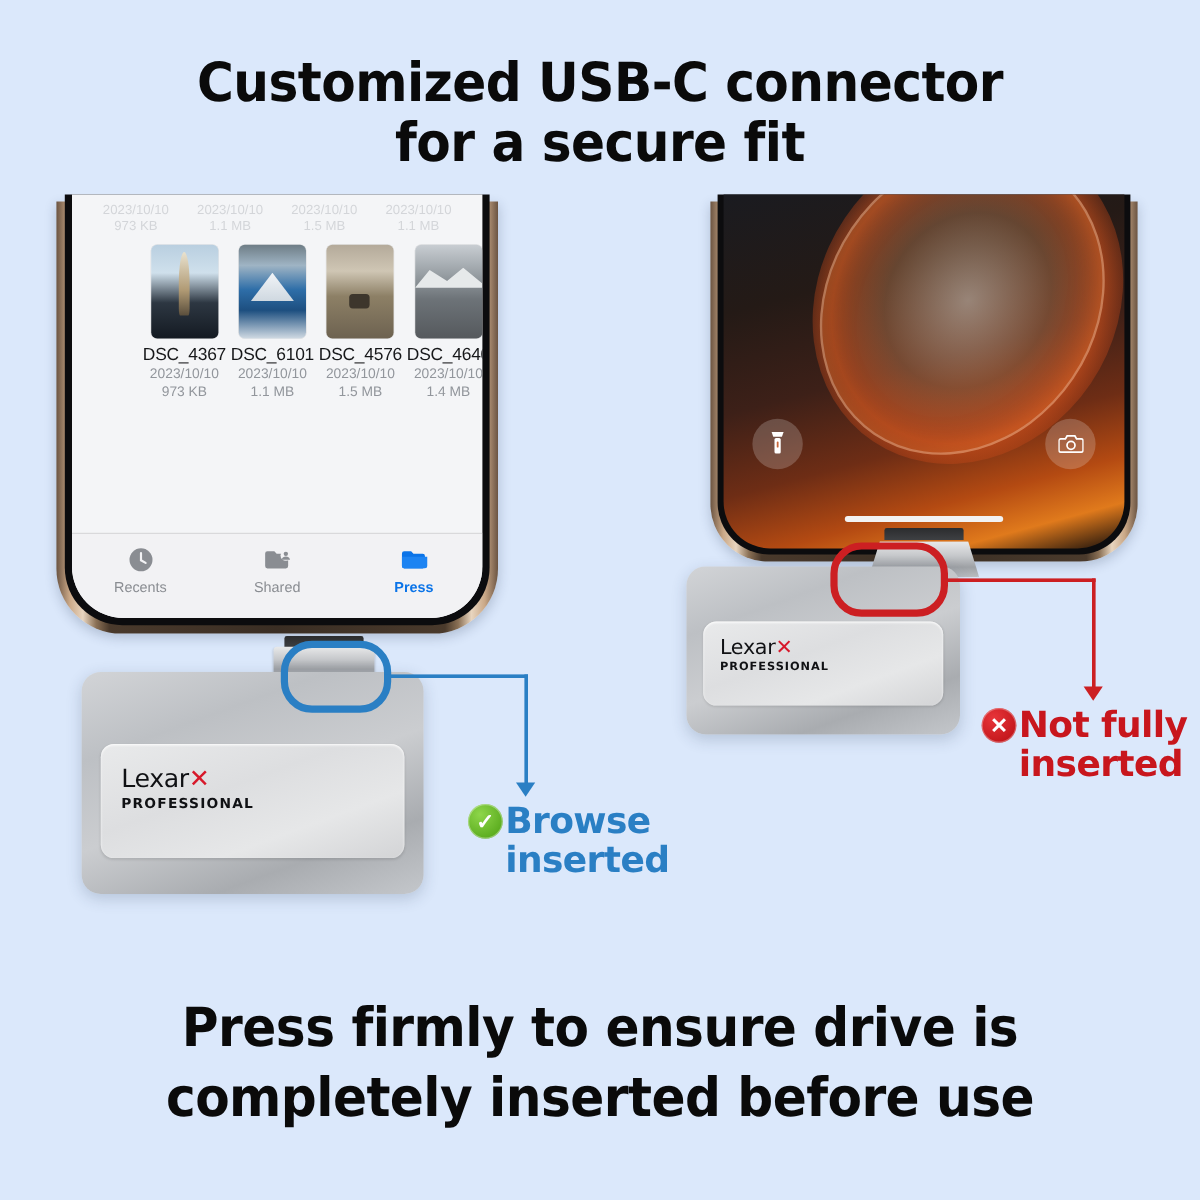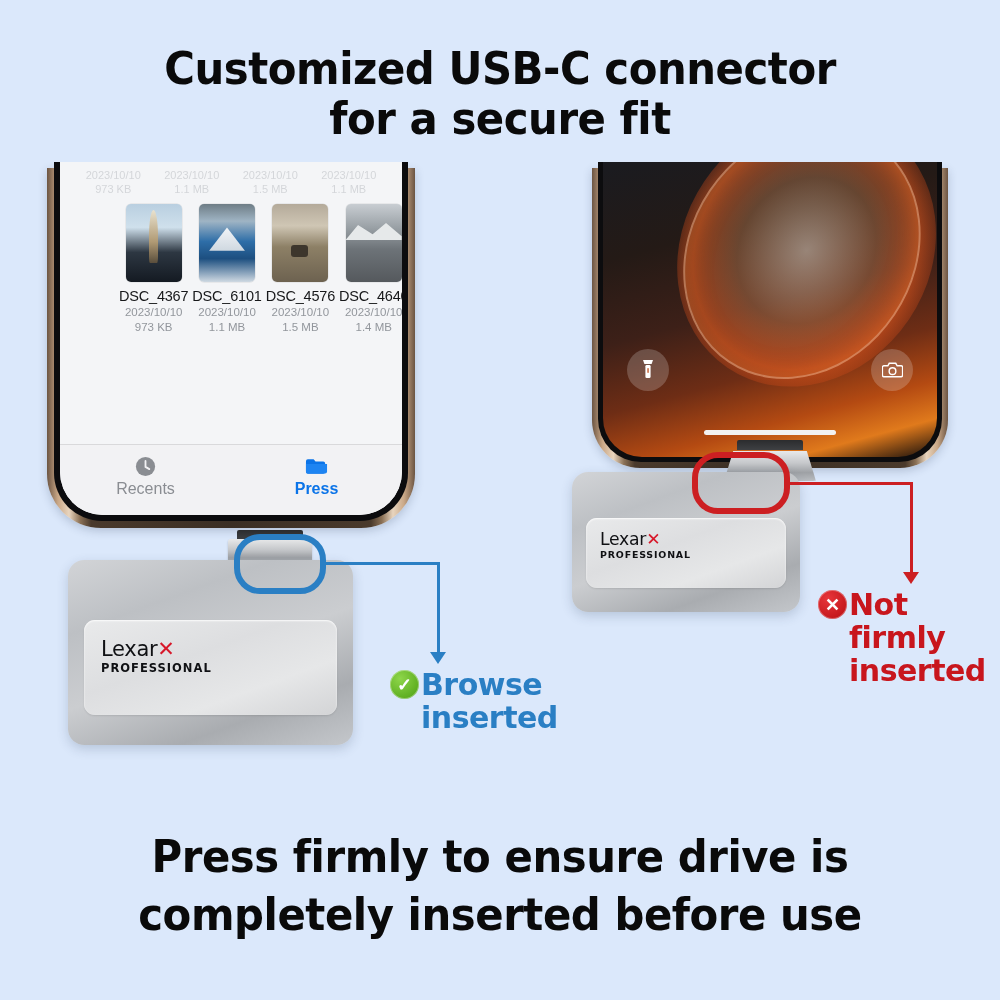--- a/index.html
+++ b/index.html
@@ -94,21 +94,21 @@
 
   
   .tabbar{
     position:absolute;left:0;right:0;bottom:0;height:62px;
     background:#f2f2f4;
     border-top:.5px solid rgba(0,0,0,.10);
     display:flex;align-items:flex-start;padding-top:8px;
   }
   .tab{flex:1;text-align:center;}
   .tab .ticon{height:26px;display:flex;align-items:center;justify-content:center;}
-  .tab .tlabel{font-size:16px;line-height:16px;color:#8a8d92;margin-top:2px;}
+  .tab .tlabel{font-size:12px;line-height:16px;color:#8a8d92;margin-top:2px;}
   .tab.active .tlabel{color:#0b74e8;font-weight:bold;}
 
   
   #phone-right{
     left:52px;top:8px;width:356px;height:300px;
     background:linear-gradient(90deg,#6b5442 0%,#caa887 3%,#e8d5bf 6%,#8a7055 9%,#4a3a2c 12%,
                #3a2e24 50%,#4a3a2c 88%,#8a7055 91%,#e8d5bf 94%,#caa887 97%,#6b5442 100%);
     border-radius:0 0 48px 48px;
     box-shadow:0 3px 10px rgba(30,50,80,.22);
   }
@@ -319,20 +319,31 @@
         <div class="tabbar">
           <div class="tab">
             <div class="ticon">
               <svg width="23" height="23" viewBox="0 0 24 24">
                 <circle cx="12" cy="12" r="10" fill="#8a8d92"></circle>
                 <path d="M12 6.2v6.2l4 2.3" stroke="#f2f2f4" stroke-width="1.9" fill="none" stroke-linecap="round"></path>
               </svg>
             </div>
             <div class="tlabel">Recents</div>
           </div>
+          <div class="tab">
+            <div class="ticon">
+              <svg width="25" height="23" viewBox="0 0 26 24">
+                <path d="M2 6.5a2 2 0 0 1 2-2h6l2 2.2h8a2 2 0 0 1 2 2v8.8a2 2 0 0 1-2 2H4a2 2 0 0 1-2-2z" fill="#8a8d92"></path>
+                <circle cx="20" cy="8.3" r="4.6" fill="#f2f2f4"></circle>
+                <circle cx="20" cy="6.8" r="1.9" fill="#8a8d92"></circle>
+                <path d="M16.3 11.9a3.9 3.9 0 0 1 7.4 0z" fill="#8a8d92"></path>
+              </svg>
+            </div>
+            <div class="tlabel">Shared</div>
+          </div>
           <div class="tab active">
             <div class="ticon">
               <svg width="25" height="23" viewBox="0 0 26 24">
                 <path d="M2 6.5a2 2 0 0 1 2-2h6l2 2.2h8a2 2 0 0 1 2 2v8.8a2 2 0 0 1-2 2H4a2 2 0 0 1-2-2z" fill="#0b74e8"></path>
                 <path d="M2 9.4h22v7.9a2 2 0 0 1-2 2H4a2 2 0 0 1-2-2z" fill="#1d84f2"></path>
               </svg>
             </div>
             <div class="tlabel">Press</div>
           </div>
         </div>
@@ -413,21 +424,21 @@
 
 <div class="ring" id="ring-notfully" style="left:692px;top:452px;"></div>
 <div class="leader" id="leader-notfully" style="left:786px;top:482px;">
   <div class="h"></div>
   <div class="v"></div>
   <div class="head"></div>
 </div>
 <div class="callout" id="callout-notfully">
   <div class="badge">✕</div>
   <div class="ctext">
-    <span>Not firmly</span>
+    <span>Not fully</span>
     <span class="l2">inserted</span>
   </div>
 </div>
 
 <div class="footline">
   <span class="hl-line">Press firmly to ensure drive is</span>
   <span class="hl-line">completely inserted before use</span>
 </div>
 
 </body></html>

